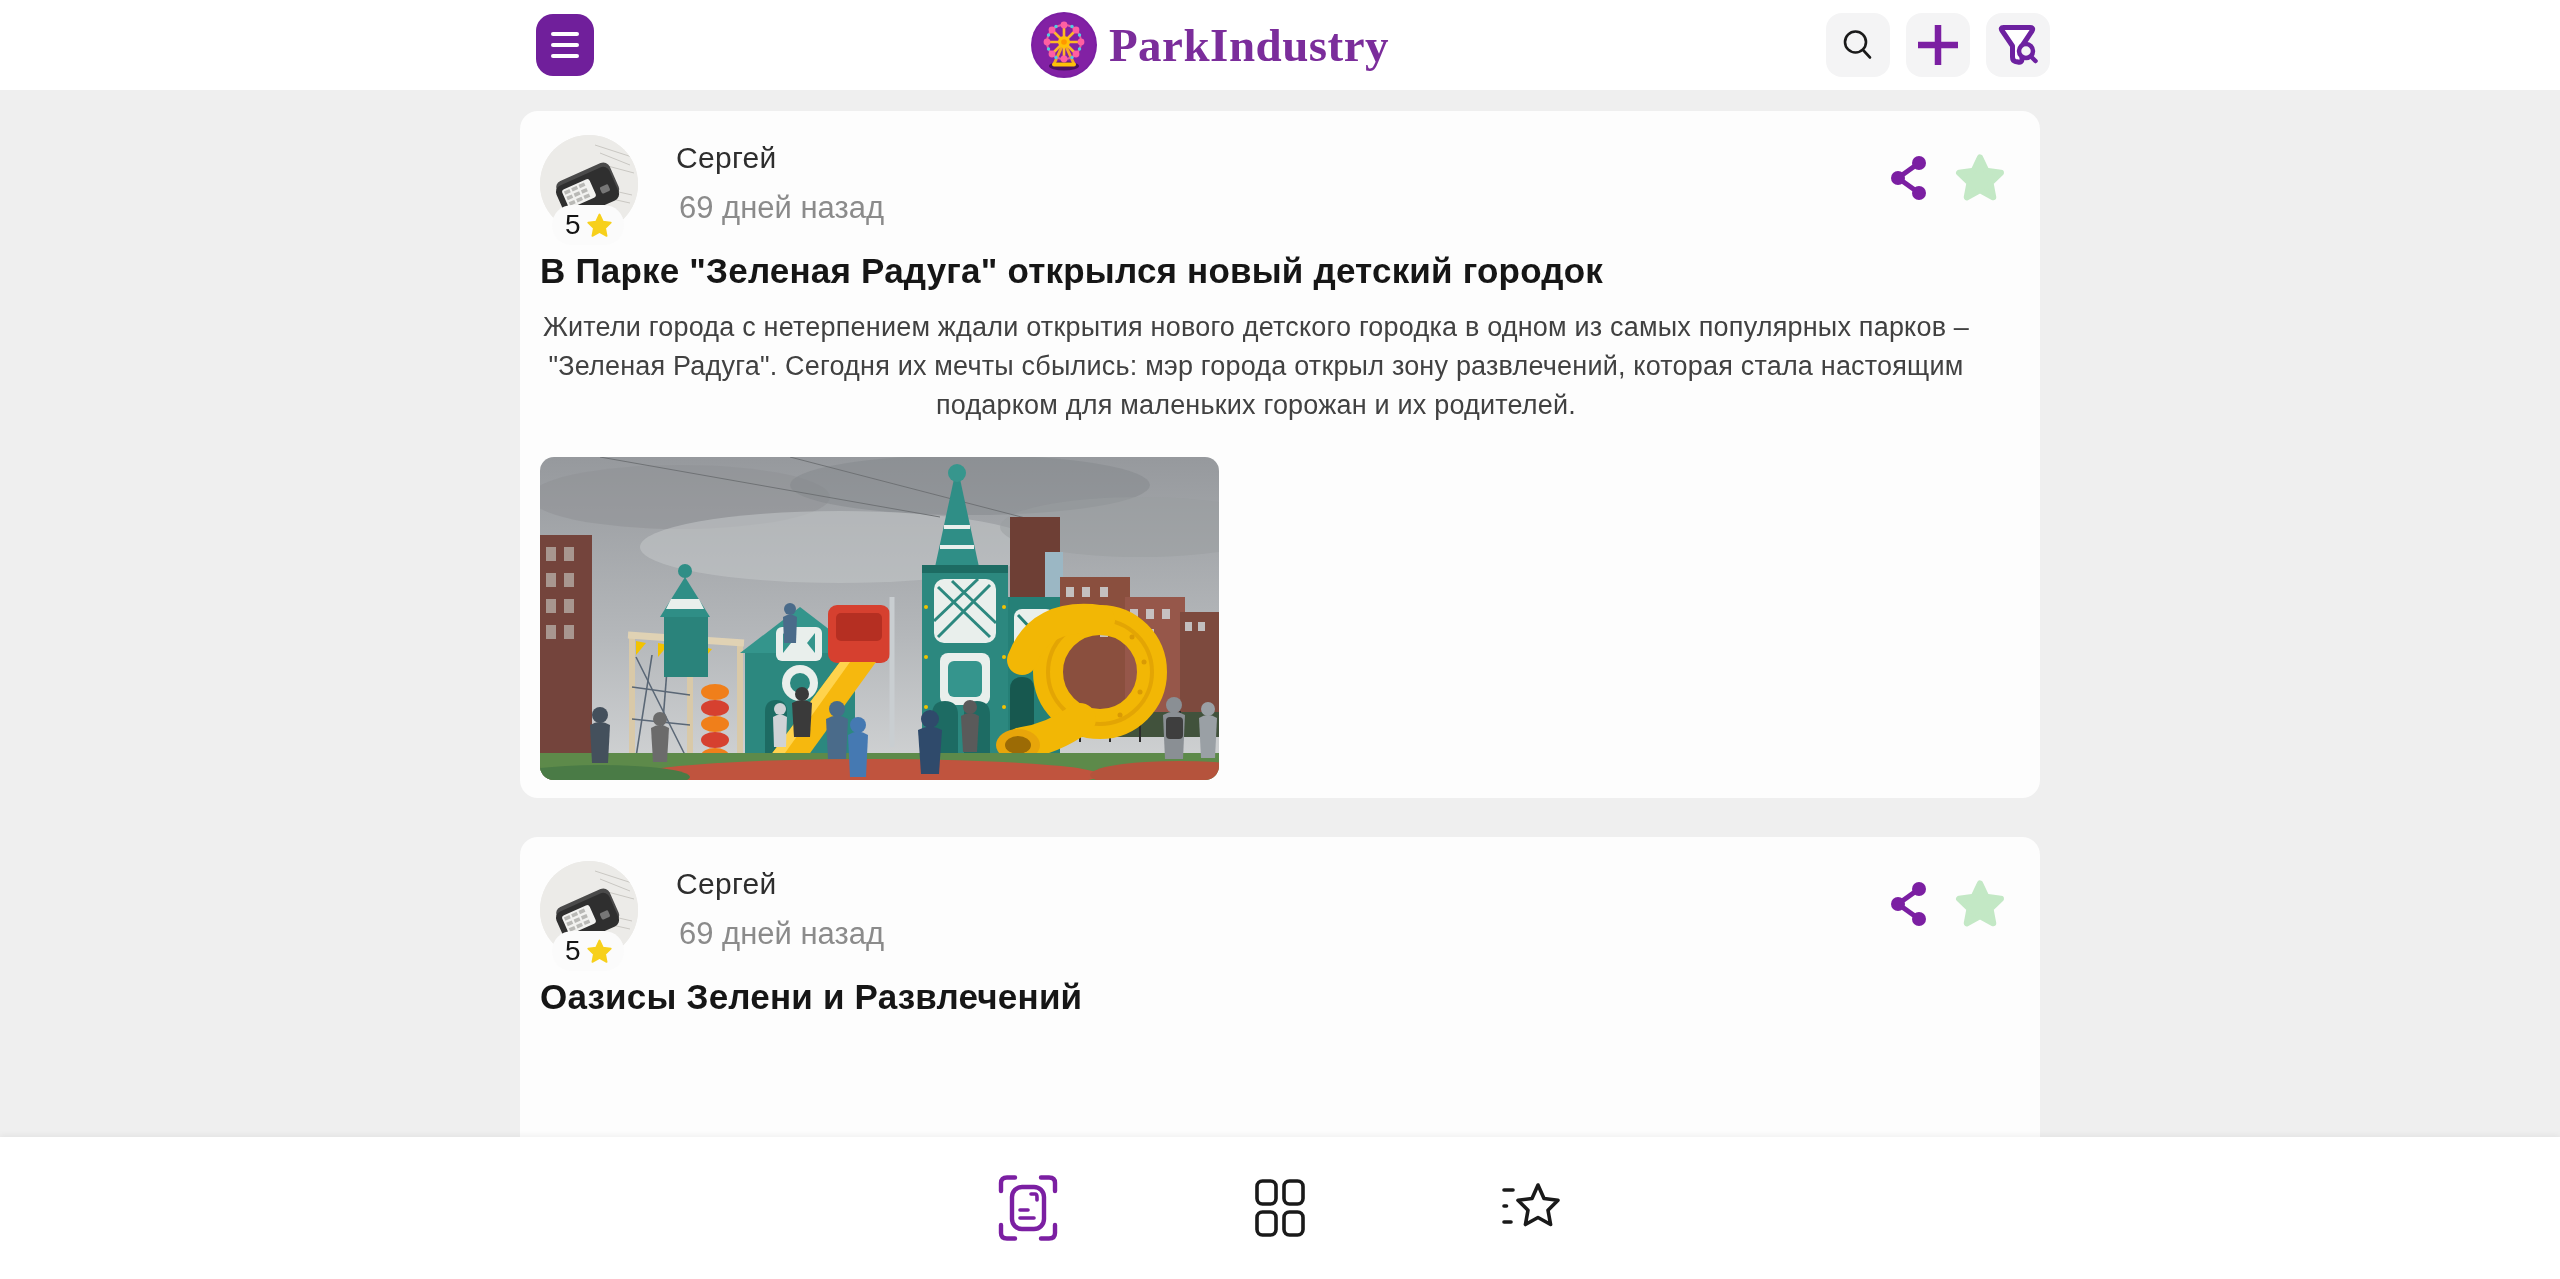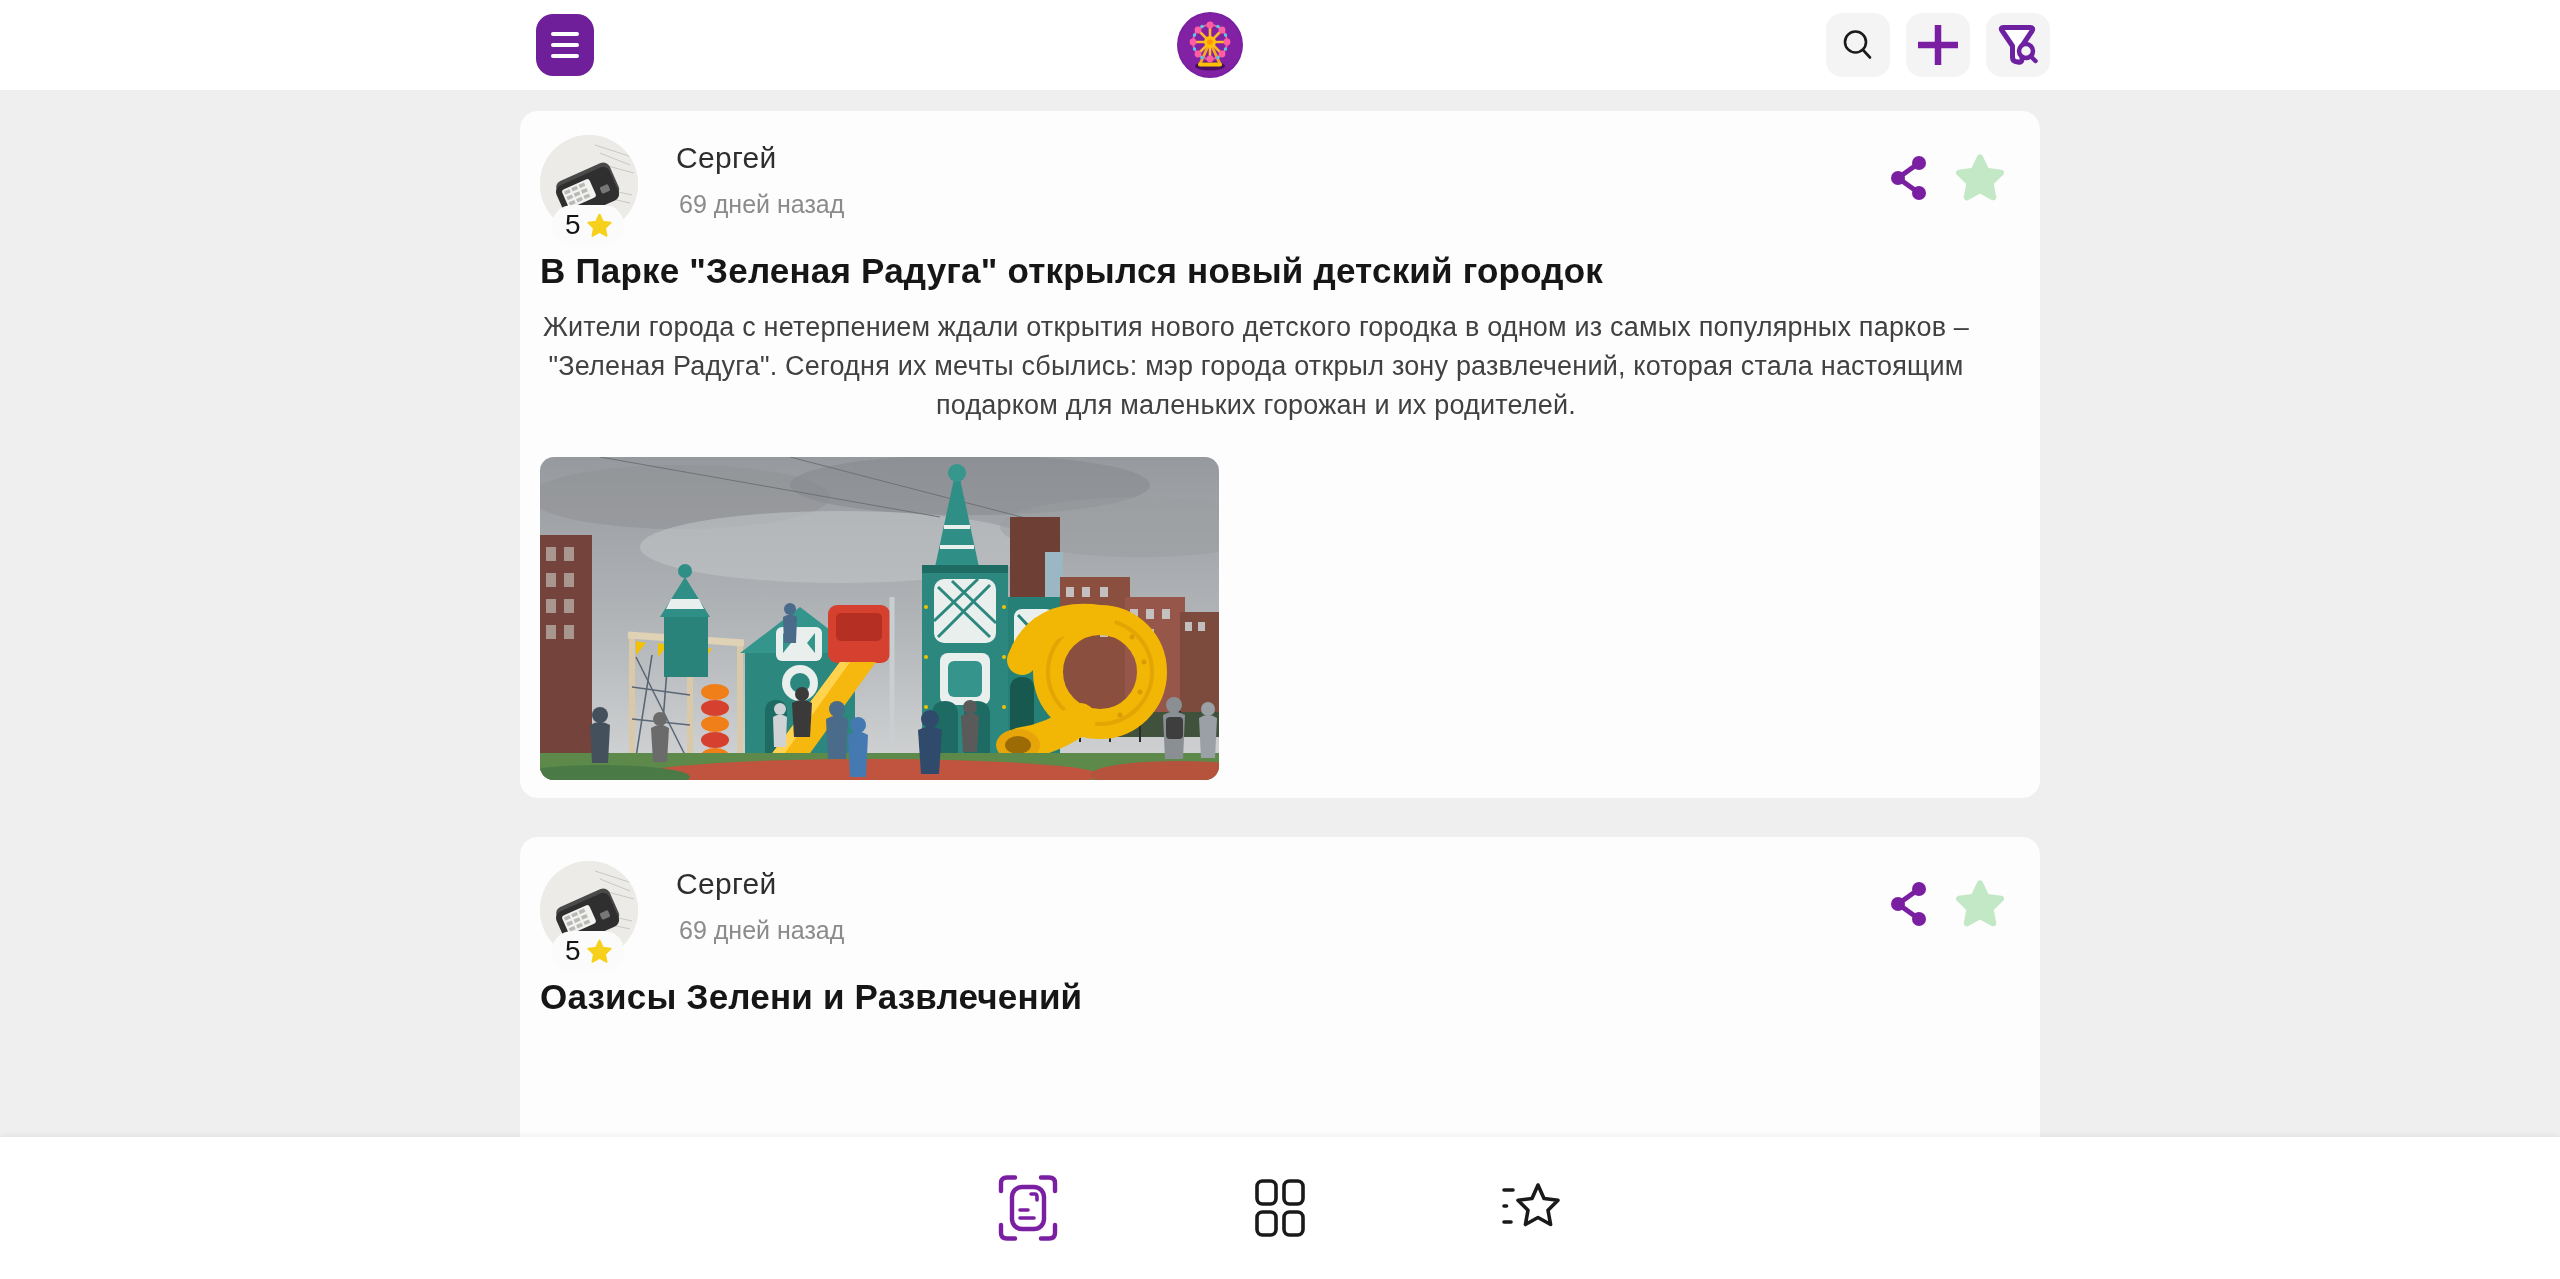--- a/index.html
+++ b/index.html
@@ -53,21 +53,21 @@
     width:98px; height:98px; border-radius:50%; overflow:hidden; background:#eceae7;
   }
   .rating-badge {
     position:absolute; left:12px; top:70px; height:40px; padding:0 11px 0 13px;
     background:#fbfbfb; border-radius:20px;
     display:flex; align-items:center; gap:5px;
     font-size:28px; color:#141414;
   }
   .author-block { margin-left:38px; padding-top:6px; }
   .author-name { font-size:30px; color:#2e2e2e; letter-spacing:0.3px; }
-  .post-time { margin-top:15px; margin-left:3px; font-size:25px; color:#8b8b8b; }
+  .post-time { margin-top:15px; margin-left:3px; font-size:31px; color:#8b8b8b; }
   .card-actions { margin-left:auto; display:flex; align-items:center; gap:24px; padding-top:18px; padding-right:12px; }
   .action-btn { background:none; border:none; cursor:pointer; display:flex; align-items:center; }
 
   .post-title { margin-top:18px; font-size:35px; font-weight:700; color:#161616; letter-spacing:0.2px; }
   .post-body  { margin-top:17px; font-size:27px; line-height:39px; color:#414141; max-width:1432px; letter-spacing:0.2px;text-align:center; }
   .post-image {
     margin-top:32px; width:679px; height:323px; border-radius:14px; overflow:hidden;
     display:block; cursor:pointer;
   }
   .expand-btn {
@@ -134,20 +134,21 @@
             <circle cx="17.5" cy="23" r="1.7"></circle>
           <circle cx="48.5" cy="37" r="1.7"></circle>
             <circle cx="17.5" cy="37" r="1.7"></circle>
           <circle cx="41" cy="45.5" r="1.7"></circle>
             <circle cx="25" cy="45.5" r="1.7"></circle>
         </g>
         <circle cx="33" cy="30" r="6" fill="#ffc107"></circle>
         <circle cx="33" cy="30" r="2.8" fill="#ff9800"></circle>
       </svg>
     </span>
+    <span class="logo-text">ParkIndustry</span>
   </div>
 
   <div class="header-actions">
     <button class="icon-btn">
       <span style="display:flex;">
         <svg width="40" height="40" viewBox="0 0 40 40" fill="none">
           <circle cx="17.5" cy="17" r="10.5" stroke="#1a1a1a" stroke-width="2.6"></circle>
           <line x1="25.5" y1="25.5" x2="32" y2="32.5" stroke="#1a1a1a" stroke-width="2.6" stroke-linecap="round"></line>
         </svg>
       </span>

